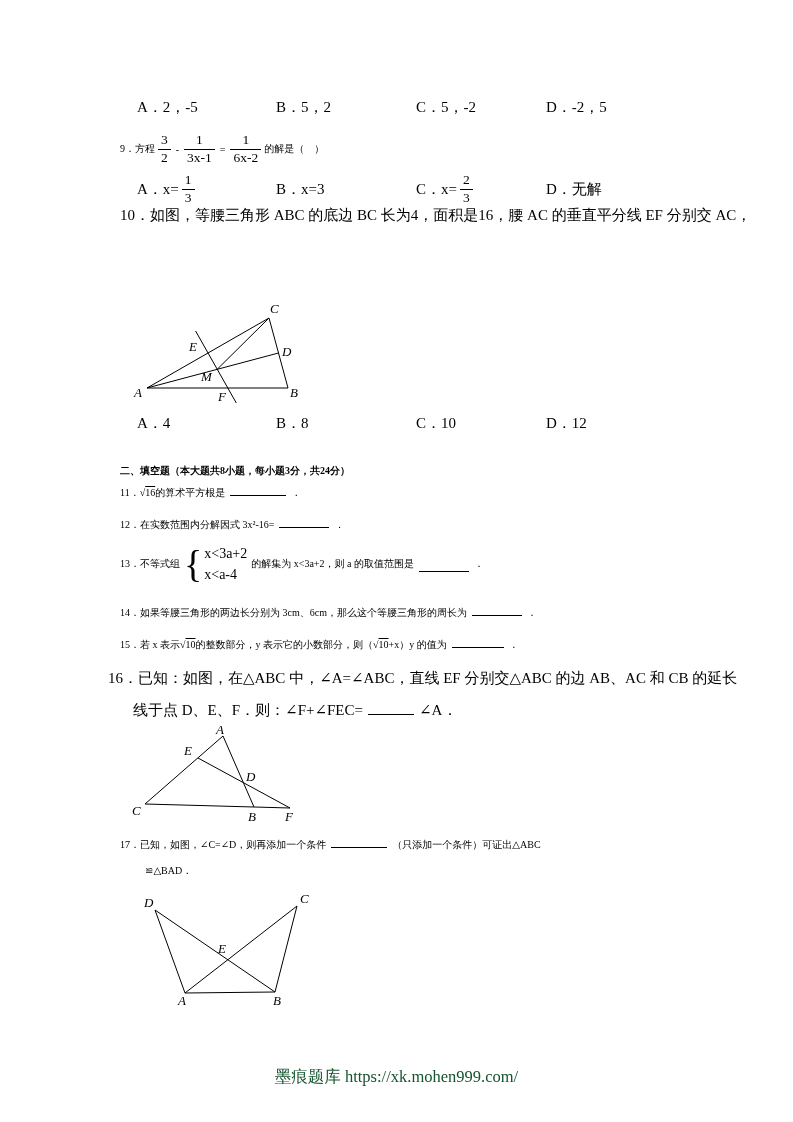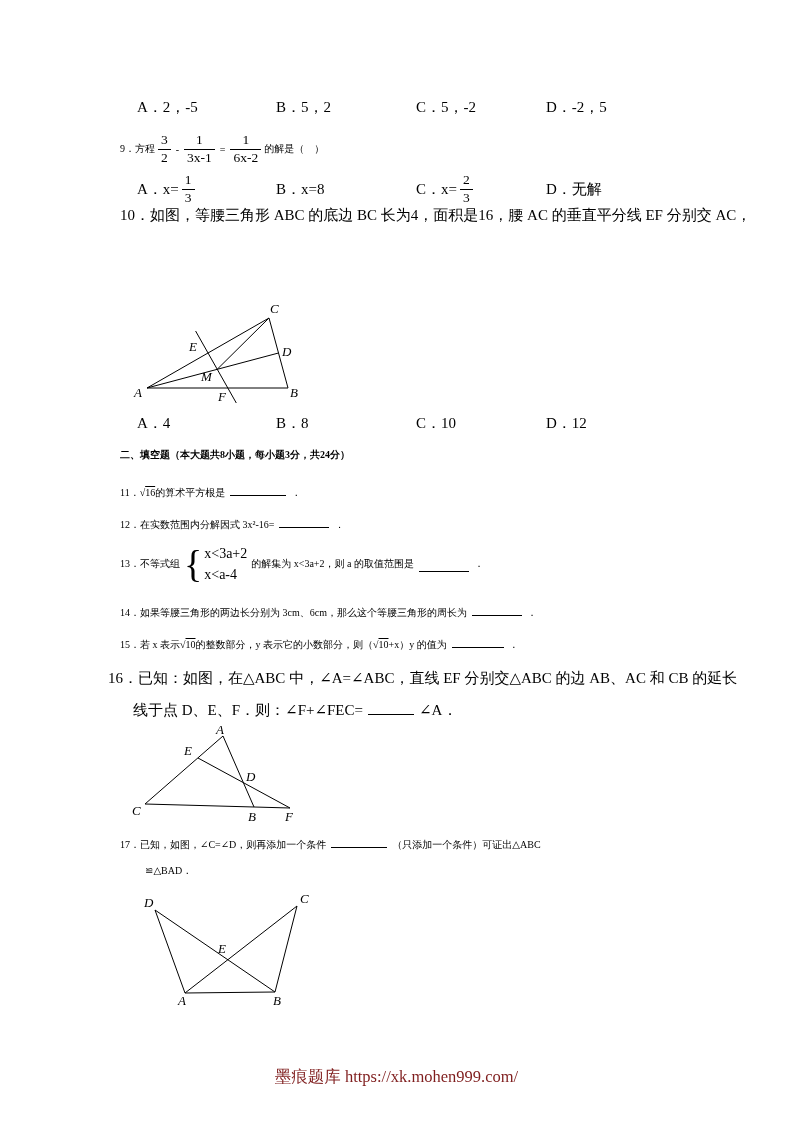--- a/index.html
+++ b/index.html
@@ -21,21 +21,21 @@
   .sqrt{white-space:nowrap;}
   .sqrt .rad{text-decoration:overline;}
   .blank{display:inline-block;border-bottom:1px solid #000;height:15px;margin:0 5px;}
   .w46{width:46px}.w50{width:50px}.w52{width:52px}.w56{width:56px}
   .sys{display:inline-flex;align-items:center;vertical-align:middle;margin:0 4px;}
   .sys .brace{font-size:38px;line-height:0.9;margin-right:2px;font-weight:400;}
   .sys .syslines{display:inline-flex;flex-direction:column;font-size:14px;line-height:1.5;}
   .bold{font-weight:bold;}
   svg text{font-style:italic;font-size:13px;font-family:"Liberation Serif","DejaVu Serif",serif;fill:#000;}
   svg path{stroke:#000;stroke-width:1;fill:none;}
-  .footer{width:793px;text-align:center;font-size:16.5px;color:#7f1d1d;}
+  .footer{width:793px;text-align:center;font-size:16.5px;color:#14532d;}
 </style>
 </head>
 <body>
 
 <div class="abs optrow" style="left:120px;top:97px;height:20px">
   <span class="opt" style="left:17px">A．2，-5</span>
   <span class="opt" style="left:156px">B．5，2</span>
   <span class="opt" style="left:296px">C．5，-2</span>
   <span class="opt" style="left:426px">D．-2，5</span>
 </div>
@@ -60,21 +60,21 @@
 </div>
 
 <div class="abs optrow" style="left:120px;top:169px;height:40px">
   <span class="opt" style="left:17px">
     <span>A．x=</span>
     <span class="frac">
         <span class="fn">1</span>
         <span class="fd">3</span>
       </span>
   </span>
-  <span class="opt" style="left:156px">B．x=8</span>
+  <span class="opt" style="left:156px">B．x=3</span>
   <span class="opt" style="left:296px">
     <span>C．x=</span>
     <span class="frac">
         <span class="fn">2</span>
         <span class="fd">3</span>
       </span>
   </span>
   <span class="opt" style="left:426px">D．无解</span>
 </div>
 
@@ -96,21 +96,21 @@
   <text x="76" y="81">M</text>
 </svg>
 
 <div class="abs optrow" style="left:120px;top:413px;height:20px">
   <span class="opt" style="left:17px">A．4</span>
   <span class="opt" style="left:156px">B．8</span>
   <span class="opt" style="left:296px">C．10</span>
   <span class="opt" style="left:426px">D．12</span>
 </div>
 
-<div class="abs txt bold" style="left:120px;top:448px">二、填空题（本大题共8小题，每小题3分，共24分）</div>
+<div class="abs txt bold" style="left:120px;top:464px">二、填空题（本大题共8小题，每小题3分，共24分）</div>
 
 <div class="abs txt" style="left:120px;top:480px">
   <span>11．</span><span class="sqrt"><span>√</span><span class="rad">16</span></span><span>的算术平方根是</span><span class="blank w56"></span><span>．</span>
 </div>
 
 <div class="abs txt" style="left:120px;top:512px">
   <span>12．在实数范围内分解因式 3x²-16=</span><span class="blank w50"></span><span>．</span>
 </div>
 
 <div class="abs vrow" style="left:120px;top:541px;height:46px">

